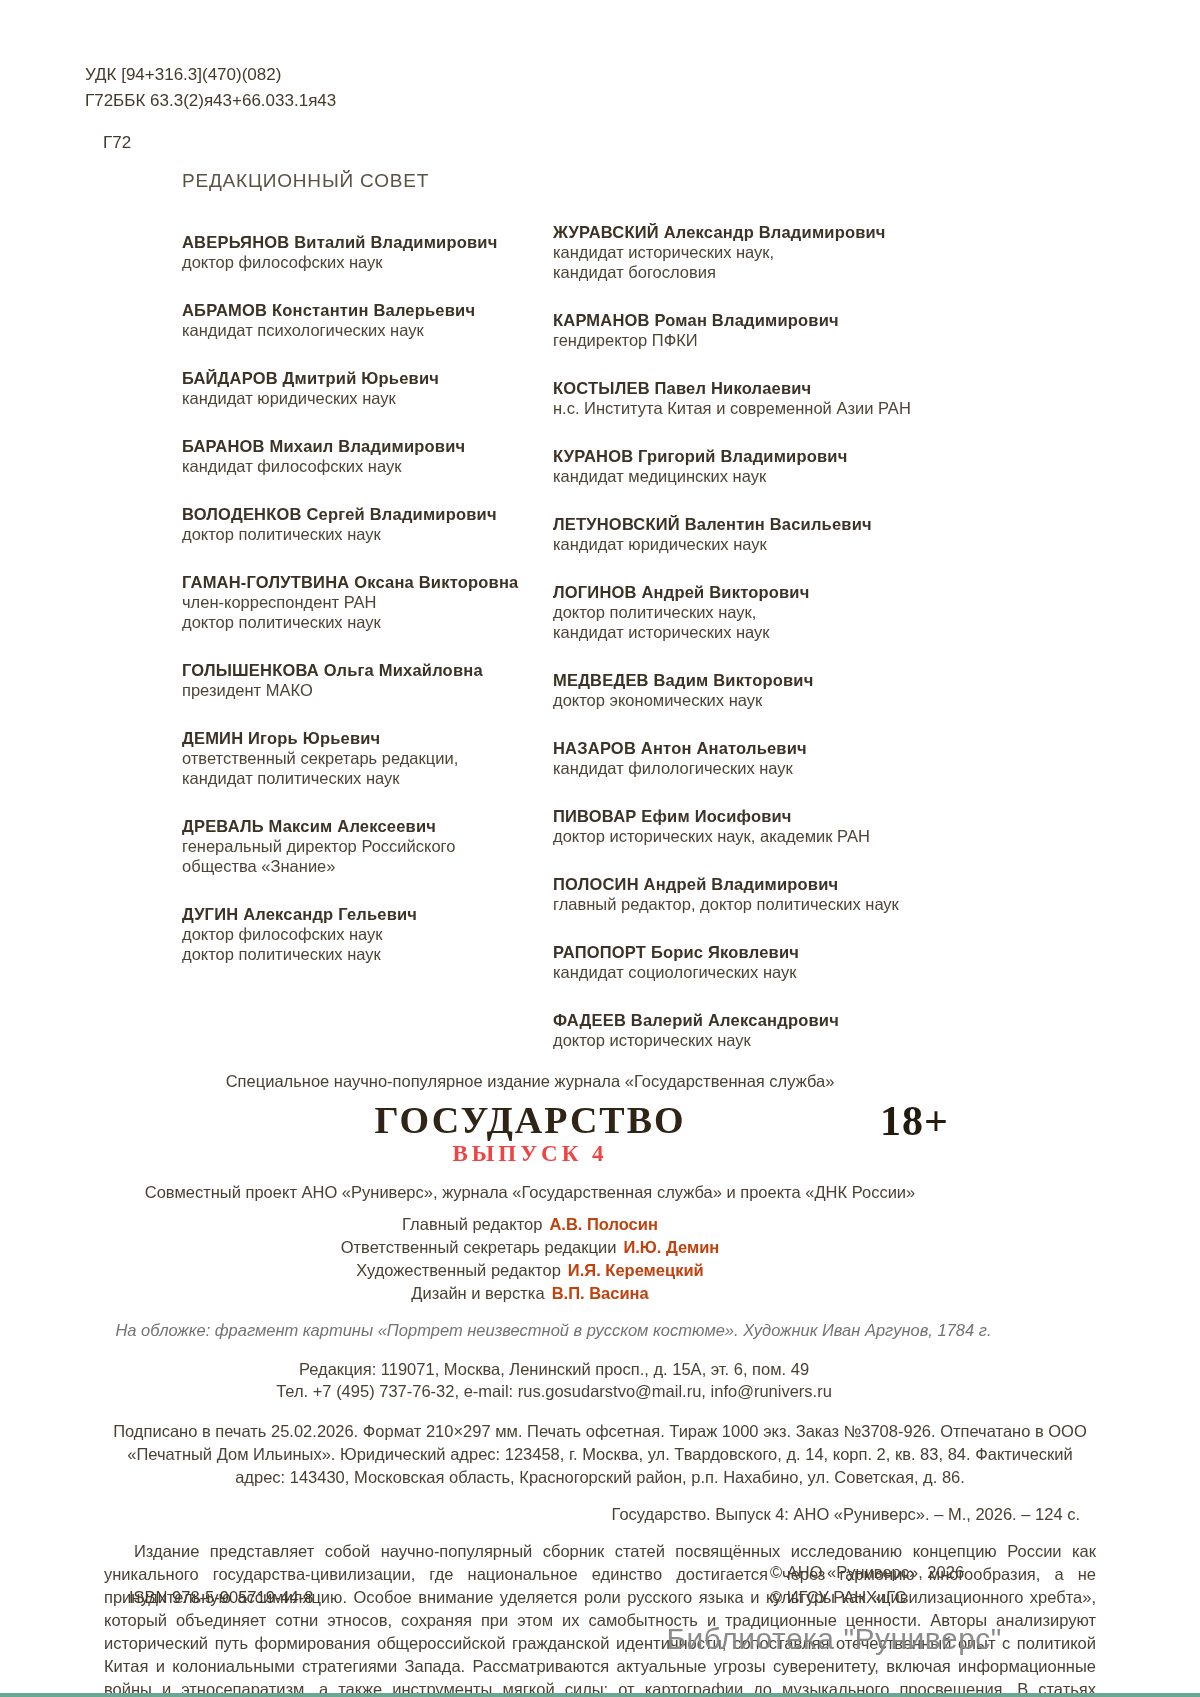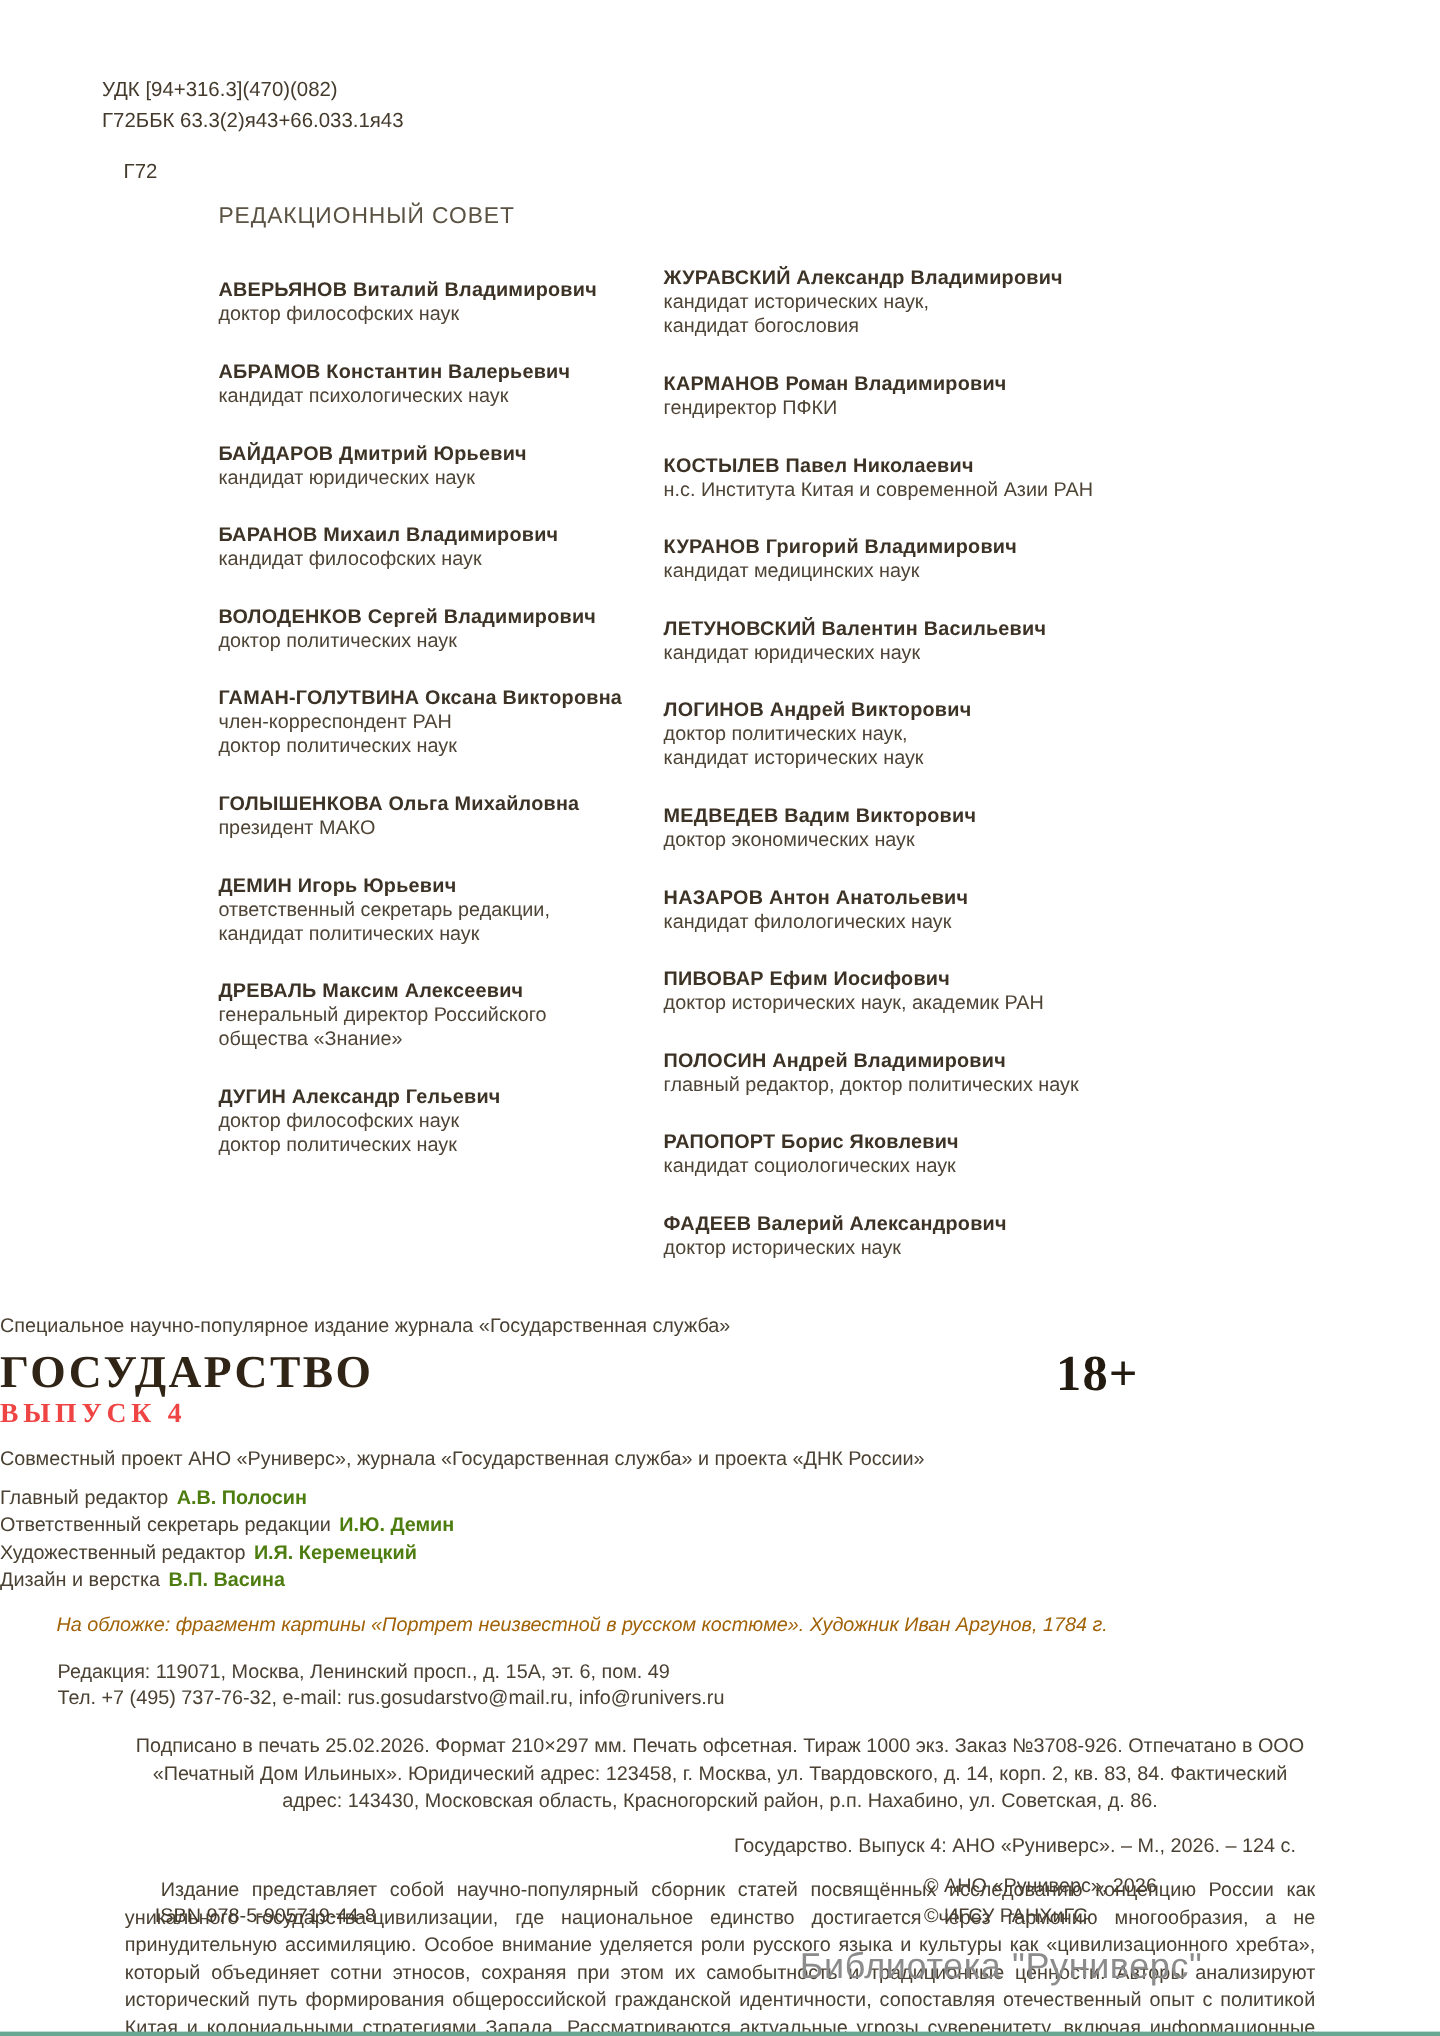--- a/index.html
+++ b/index.html
@@ -18,42 +18,42 @@
   
   .board{display:flex;margin:14px 0 0 182px;}
   .col-left{width:371px;}
   .col-right{width:560px;margin-top:24px;}
   .board-title{font-size:19px;letter-spacing:0.8px;color:#5a5243;margin-bottom:40px;}
   .entry{margin-bottom:5px;}
   .entry .name{font-weight:bold;font-size:16.5px;line-height:20px;color:#3c3326;letter-spacing:0.2px;margin-top:28px;}
   .entry .role{font-size:16.5px;line-height:20px;color:#4e4436;white-space:pre-line;}
 
   
-  .center-wrap{position:relative;width:1060px;margin-top:40px;text-align:left;}
+  .center-wrap{position:relative;width:1060px;margin-top:16px;text-align:center;}
   .subtitle{font-size:16.5px;line-height:20px;color:#4a4133;}
   .main-title{
     font-family:"Liberation Serif", serif;font-weight:bold;
     font-size:38px;line-height:38px;letter-spacing:2px;color:#2f2416;margin-top:10px;
   }
   .issue-title{
     font-family:"Liberation Serif", serif;font-weight:bold;
     font-size:23px;line-height:26px;letter-spacing:4px;color:#ef4444;margin-top:2px;
   }
   .age-badge{
     position:absolute;left:880px;top:26px;
     font-family:"Liberation Serif", serif;font-weight:bold;
     font-size:42px;color:#231a10;letter-spacing:1px;
   }
   .project-line{font-size:16.5px;line-height:20px;margin-top:15px;color:#4a4133;}
 
   .staff{margin-top:11px;}
   .staff-line{font-size:16.5px;line-height:23px;color:#4a4133;}
-  .staff-line .sname{font-weight:bold;color:#4d7c0f;margin-left:7px;}
-
-  .cover-note{font-style:italic;font-size:16.5px;line-height:20px;margin-top:15px;color:#a16207;padding-left:47px;}
+  .staff-line .sname{font-weight:bold;color:#c2410c;margin-left:7px;}
+
+  .cover-note{font-style:italic;font-size:16.5px;line-height:20px;margin-top:15px;color:#737373;padding-left:47px;}
 
   .contacts{margin-top:18px;font-size:16.5px;line-height:22px;color:#4a4133;padding-left:48px;}
 
   
   .print-block{margin:18px 102px 0;text-align:center;font-size:16.5px;line-height:23px;color:#4a4133;}
   .catalog-wrap{width:1080px;text-align:right;margin-top:16px;}
   .catalog{font-size:16.5px;color:#4a4133;}
   .annotation{
     margin:16px 104px 0;text-align:justify;text-indent:30px;
     font-size:16.5px;line-height:23px;color:#4a4133;

